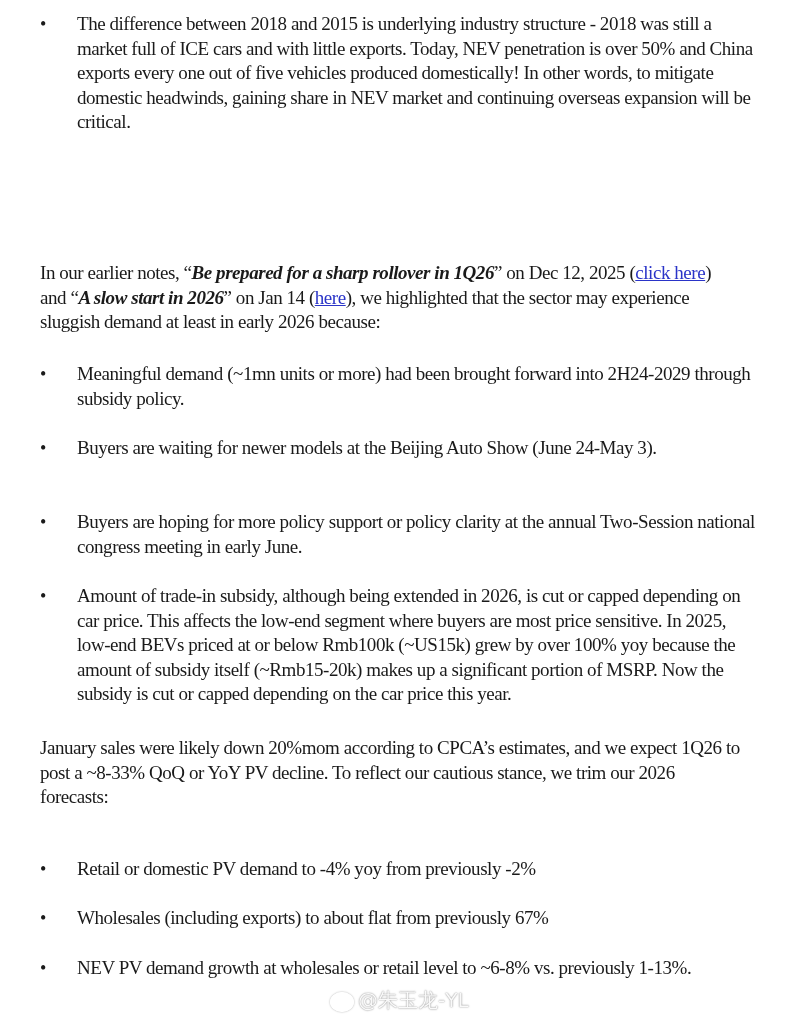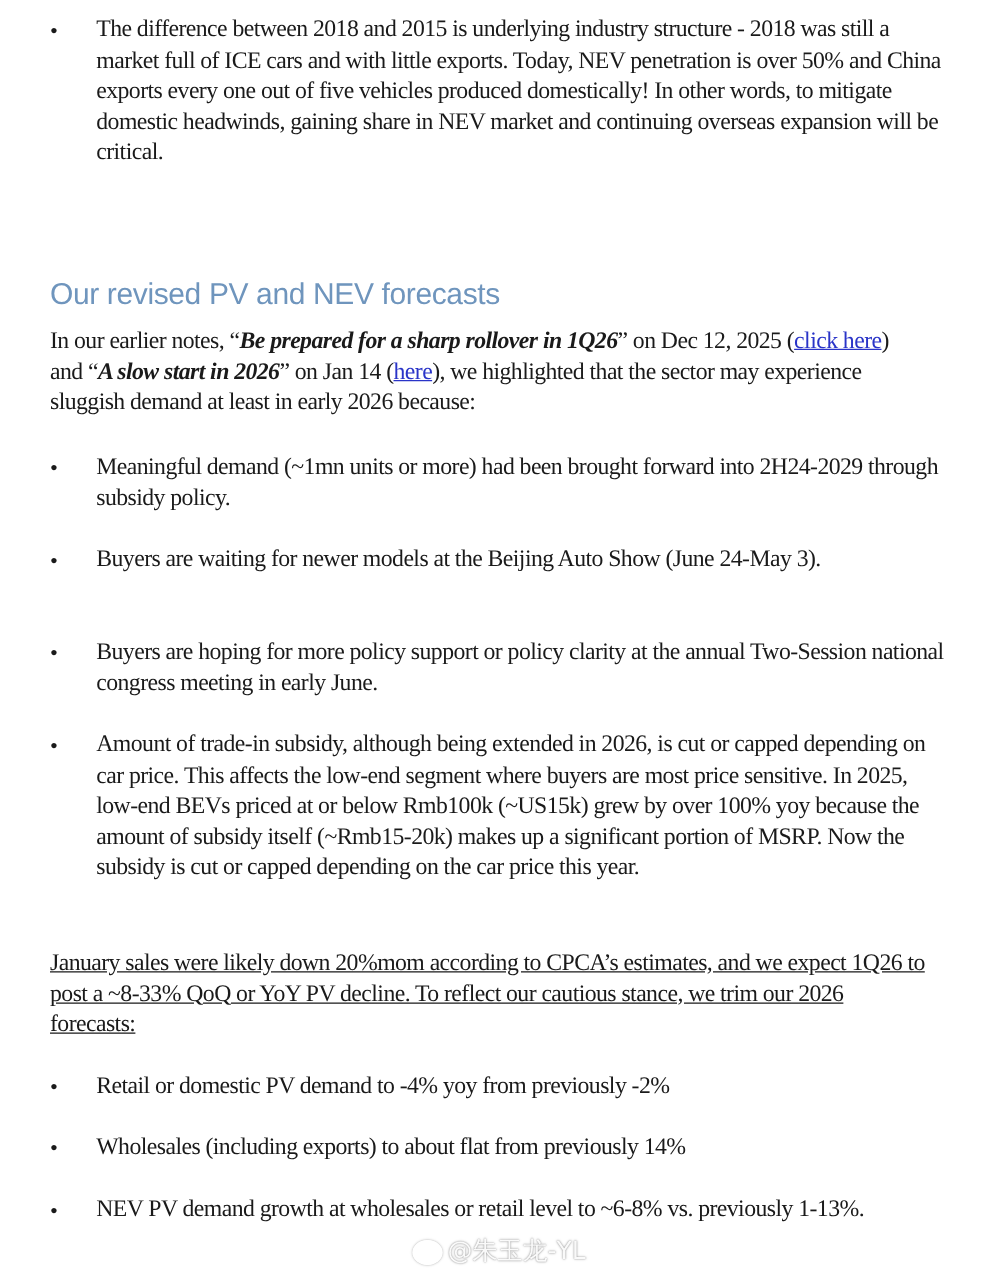--- a/index.html
+++ b/index.html
@@ -33,50 +33,49 @@
 </head>
 <body>
 
 <div class="page">
 
   <div class="bullet" style="top:12px;">
     <span class="dot">•</span>
     <span class="btext"><b class="bold">The difference between 2018 and 2015</b><span> is underlying industry structure - 2018 was still a market full of ICE cars and with little exports. Today, NEV penetration is over 50% and China exports every one out of five vehicles produced domestically! In other words, to mitigate domestic headwinds, gaining share in NEV market and continuing overseas expansion will be critical.</span></span>
   </div>
 
-  <div class="heading">Our revised PV and NEV forecasts</div>
 
   <div class="para" style="top:261px;"><span>In our earlier notes, “</span><i class="ital">Be prepared for a sharp rollover in 1Q26</i><span>” on Dec 12, 2025 (</span><a class="link" href="#">click here</a><span>) and “</span><i class="ital">A slow start in 2026</i><span>” on Jan 14 (</span><a class="link" href="#">here</a><span>), we highlighted that the sector may experience sluggish demand at least in early 2026 because:</span></div>
 
   <div class="bullet" style="top:362px;">
     <span class="dot">•</span>
     <span class="btext">Meaningful demand (~1mn units or more) had been brought forward into 2H24-2029 through subsidy policy.</span>
   </div>
   <div class="bullet" style="top:436px;">
     <span class="dot">•</span>
     <span class="btext">Buyers are waiting for newer models at the Beijing Auto Show (June 24-May 3).</span>
   </div>
   <div class="bullet" style="top:510px;">
     <span class="dot">•</span>
     <span class="btext">Buyers are hoping for more policy support or policy clarity at the annual Two-Session national congress meeting in early June.</span>
   </div>
   <div class="bullet" style="top:584px;">
     <span class="dot">•</span>
     <span class="btext">Amount of trade-in subsidy, although being extended in 2026, is cut or capped depending on car price. This affects the low-end segment where buyers are most price sensitive. In 2025, low-end BEVs priced at or below Rmb100k (~US15k) grew by over 100% yoy because the amount of subsidy itself (~Rmb15-20k) makes up a significant portion of MSRP. Now the subsidy is cut or capped depending on the car price this year.</span>
   </div>
 
-  <div class="para" style="top:759px;text-decoration:underline;">January sales were likely down 20%mom according to CPCA’s estimates, and we expect 1Q26 to post a ~8-33% QoQ or YoY PV decline. To reflect our cautious stance, we trim our 2026 forecasts:</div>
+  <div class="para" style="top:736px;">January sales were likely down 20%mom according to CPCA’s estimates, and we expect 1Q26 to post a ~8-33% QoQ or YoY PV decline. To reflect our cautious stance, we trim our 2026 forecasts:</div>
 
   <div class="bullet" style="top:857px;">
     <span class="dot">•</span>
     <span class="btext">Retail or domestic PV demand to -4% yoy from previously -2%</span>
   </div>
   <div class="bullet" style="top:906px;">
     <span class="dot">•</span>
-    <span class="btext">Wholesales (including exports) to about flat from previously 14%</span>
+    <span class="btext">Wholesales (including exports) to about flat from previously 67%</span>
   </div>
   <div class="bullet" style="top:956px;">
     <span class="dot">•</span>
     <span class="btext">NEV PV demand growth at wholesales or retail level to ~6-8% vs. previously 1-13%.</span>
   </div>
 
   <div class="watermark">
     <span class="wb-icon"></span><span>@朱玉龙-YL</span>
   </div>
 </div>

